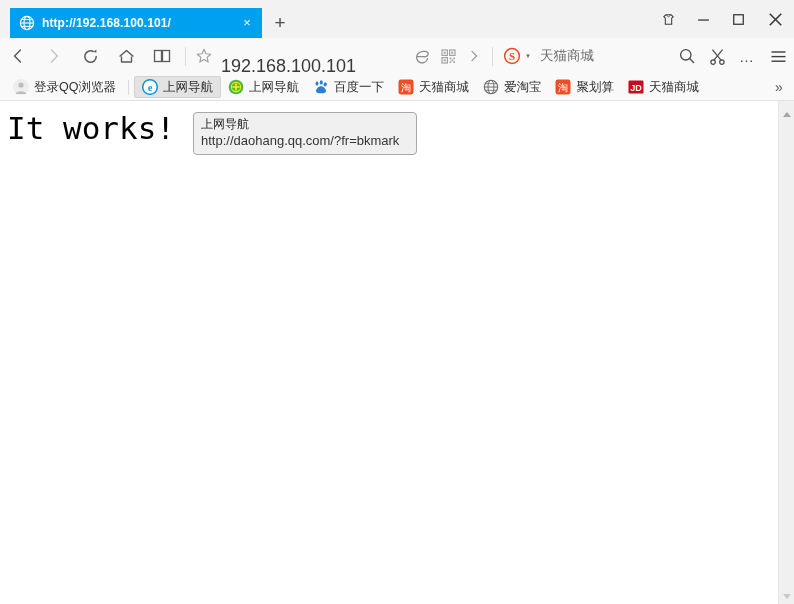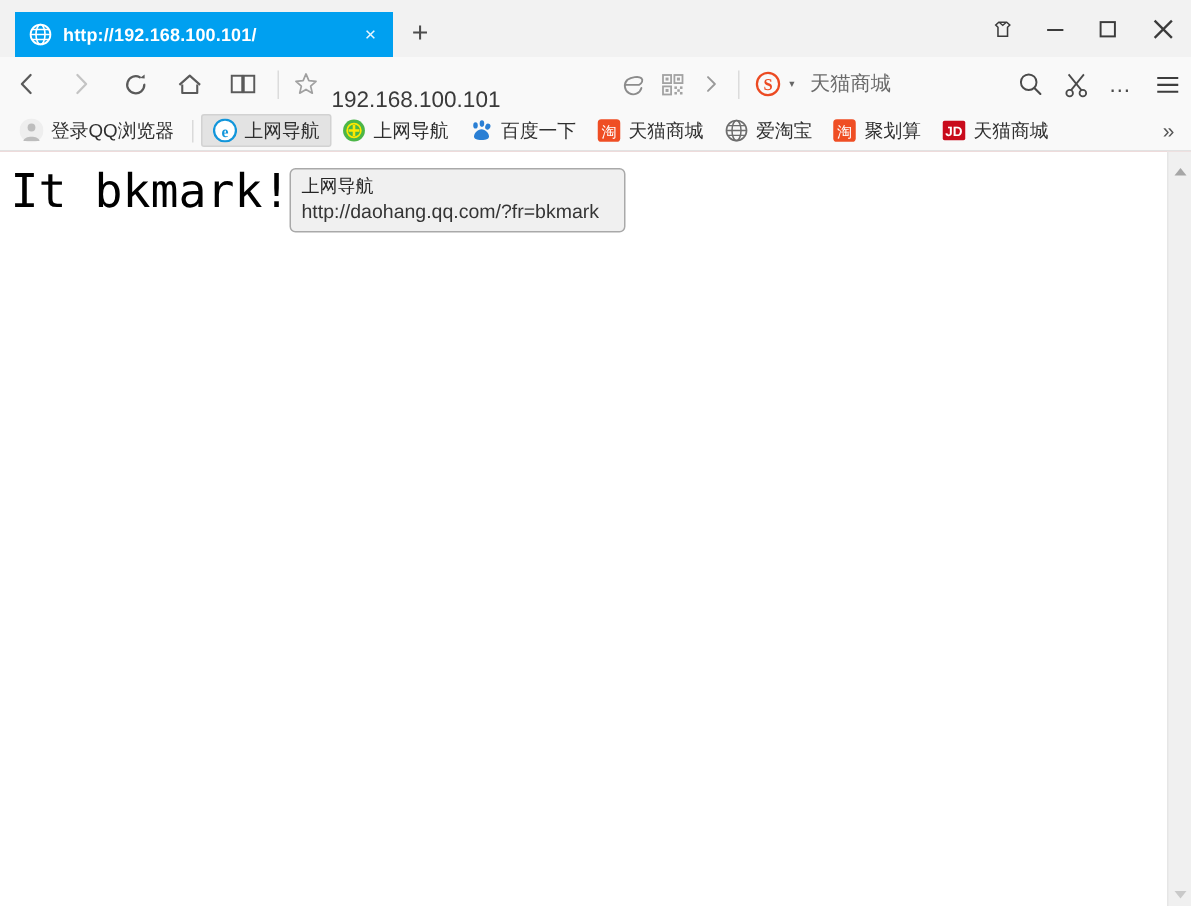--- a/index.html
+++ b/index.html
@@ -139,21 +139,21 @@
     width: 26px;
     height: 26px;
     display: flex;
     align-items: center;
     justify-content: center;
     cursor: pointer;
     color: #9a9a9a;
     flex: 0 0 auto;
   }
   .url-text {
-    font-size: 15px;
+    font-size: 18px;
     color: #3a3a3a;
     flex: 1 1 auto;
     white-space: nowrap;
     overflow: hidden;
     padding-left: 4px;
     cursor: text;
     margin-top: 21px;
   }
   .url-icon {
     width: 26px;
@@ -586,21 +586,21 @@
         </svg>
       </span>
       <span class="bm-label">天猫商城</span>
     </div>
 
     <div class="bm-overflow">»</div>
   </div>
 
   <div class="pagearea">
 
-    <h1 class="page-heading">It bkmark!</h1>
+    <h1 class="page-heading">It works!</h1>
 
     <div class="tooltip">
       <div class="tooltip-title">上网导航</div>
       <div class="tooltip-url">http://daohang.qq.com/?fr=bkmark</div>
     </div>
 
     <div class="vscroll">
       <div class="vscroll-arrow up">
           <i></i>
         </div>

